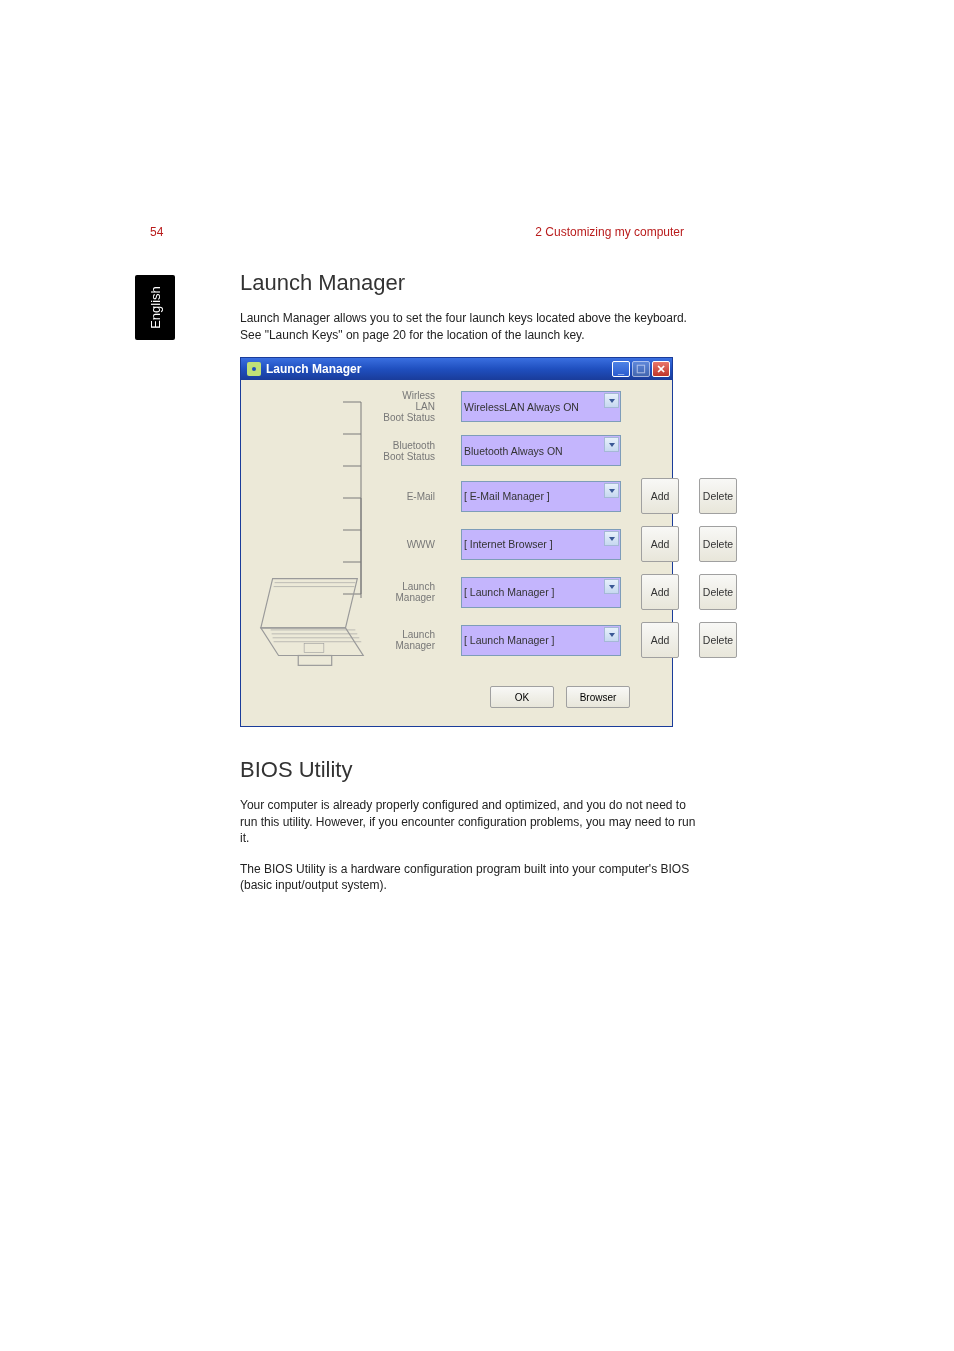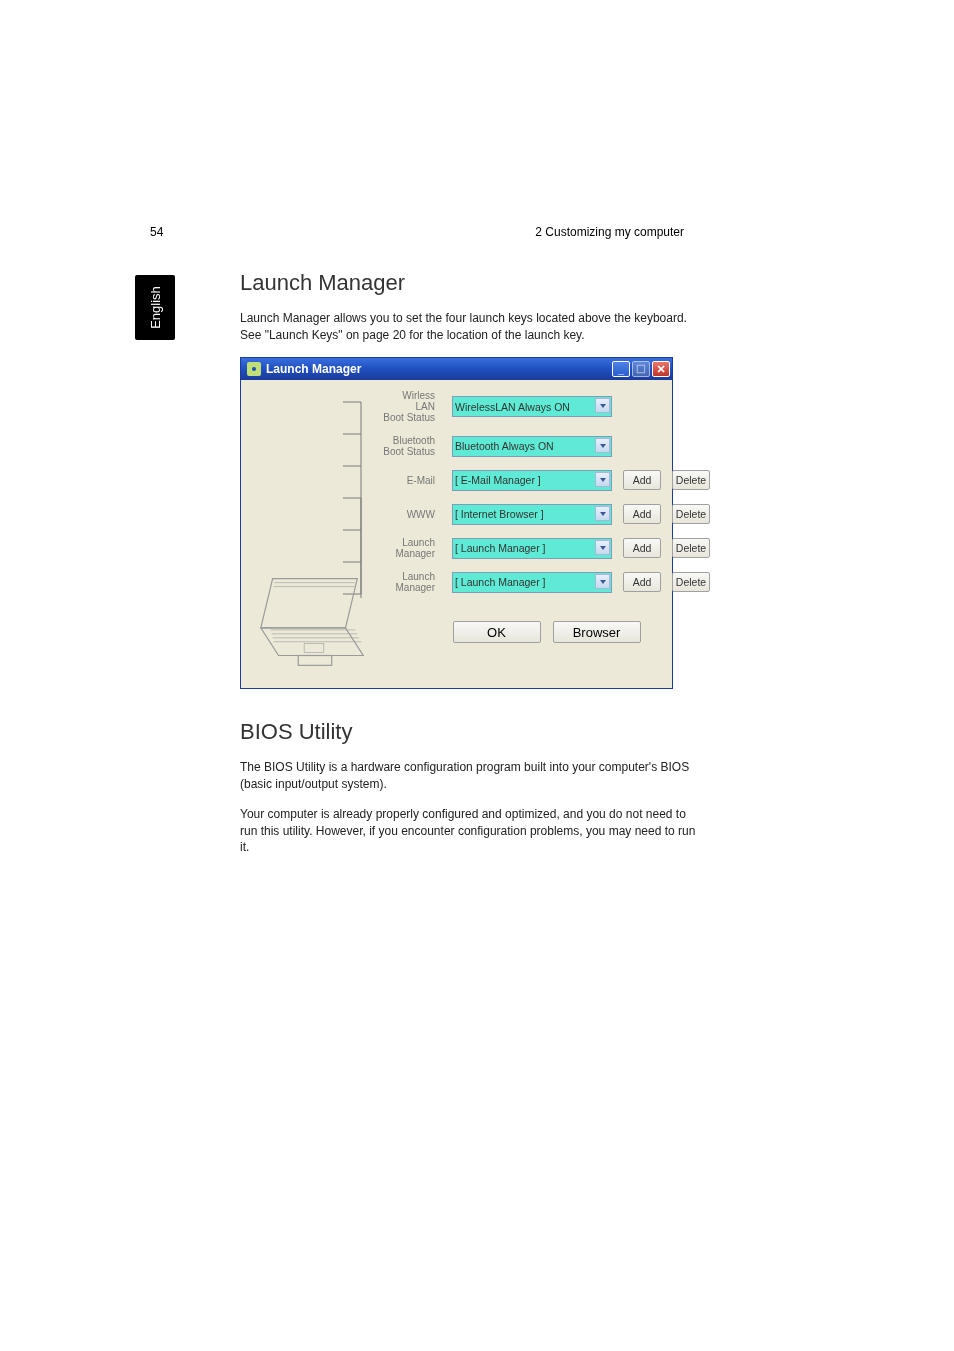--- a/index.html
+++ b/index.html
@@ -13,21 +13,21 @@
     color: #000;
   }
   .page-header {
     position: absolute;
     top: 225px;
     left: 150px;
     right: 270px;
     display: flex;
     justify-content: space-between;
     font-size: 12px;
-    color: #000000;
+    color: #b91c1c;
   }
   .side-tab {
     position: absolute;
     top: 275px;
     left: 135px;
     width: 40px;
     height: 65px;
     background: #000;
     color: #fff;
     border-radius: 2px;
@@ -136,41 +136,41 @@
     top: 8px;
     width: 30px;
     height: 200px;
   }
   .bracket-line { stroke: #7a7a7a; stroke-width: 1; fill: none; }
   .lm-right { }
   .lm-row {
     display: grid;
     grid-template-columns: 58px 160px 38px 38px;
     align-items: center;
-    gap: 11px;
+    gap: 20px;
     margin-bottom: 12px;
     min-height: 22px;
   }
   .lm-row.nobtn { grid-template-columns: 58px 160px; }
   .lm-label {
     color: #777;
     font-size: 10px;
     text-align: right;
     padding-right: 6px;
     line-height: 1.1;
   }
   .lm-select-wrap {
     display: flex;
     align-items: center;
   }
   .lm-select {
     flex: 1;
-    height: 21px;
+    height: 31px;
     border: 1px solid #7e9db9;
-    background: #5eead4;
+    background: #c4b5fd;
     font-size: 10.5px;
     padding: 0 2px;
     color: #333;
     display: flex;
     align-items: center;
     position: relative;
   }
   .lm-select::after {
     content: "";
     position: absolute;
@@ -183,42 +183,42 @@
   .lm-select .tri {
     position: absolute;
     right: 5px; top: 7px;
     width: 0; height: 0;
     border-left: 3px solid transparent;
     border-right: 3px solid transparent;
     border-top: 4px solid #3a5895;
     z-index: 2;
   }
   .lm-btn {
-    height: 20px;
+    height: 36px;
     border: 1px solid #a0a0a0;
     background: linear-gradient(#f8f8f6,#e8e6da);
     font-size: 10.5px;
     color: #333;
     display: flex;
     align-items: center;
     justify-content: center;
     border-radius: 2px;
   }
   .lm-actions {
     margin-top: 28px;
     display: flex;
     justify-content: center;
     gap: 12px;
   }
   .lm-btn2 {
-    width: 88px;
+    width: 64px;
     height: 22px;
     border: 1px solid #a0a0a0;
     background: linear-gradient(#f8f8f6,#e8e6da);
-    font-size: 13px;
+    font-size: 10px;
     display: flex;
     align-items: center;
     justify-content: center;
     border-radius: 2px;
   }
 </style>
 </head>
 <body>
 
 <div class="page-header">
@@ -372,19 +372,19 @@
           </div>
 
         </div>
       </div>
     </div>
   </div>
 
   <h1>BIOS Utility</h1>
 
   <p class="body">
+    <span>Your computer is already properly configured and optimized, and you do not need to run this utility. However, if you encounter configuration problems, you may need to run it.</span>
+  </p>
+  <p class="body">
     <span>The BIOS Utility is a hardware configuration program built into your computer's BIOS (basic input/output system).</span>
   </p>
-  <p class="body">
-    <span>Your computer is already properly configured and optimized, and you do not need to run this utility. However, if you encounter configuration problems, you may need to run it.</span>
-  </p>
 
 </div>
 
 </body></html>

